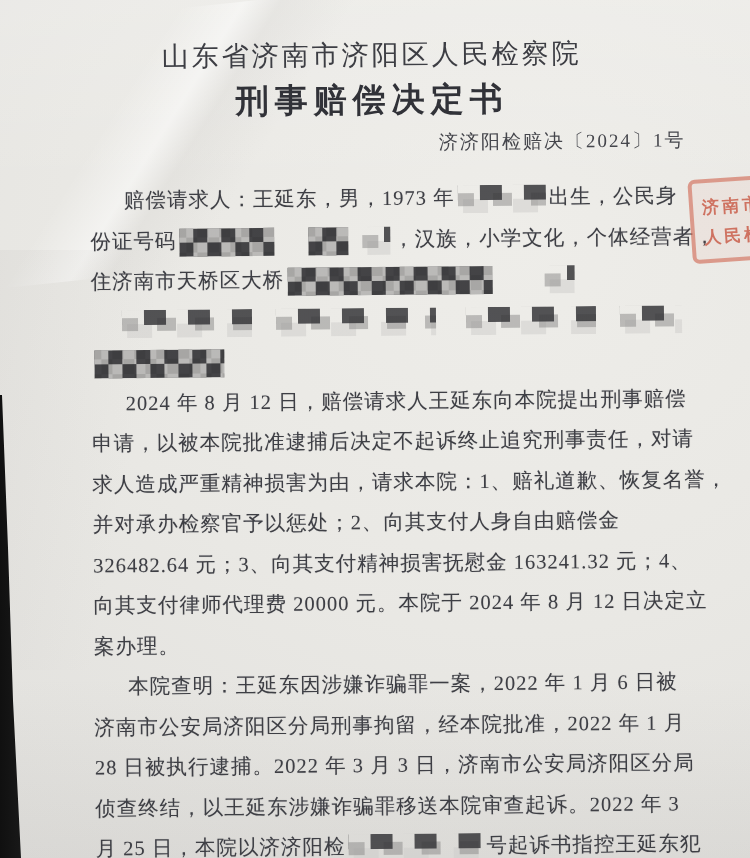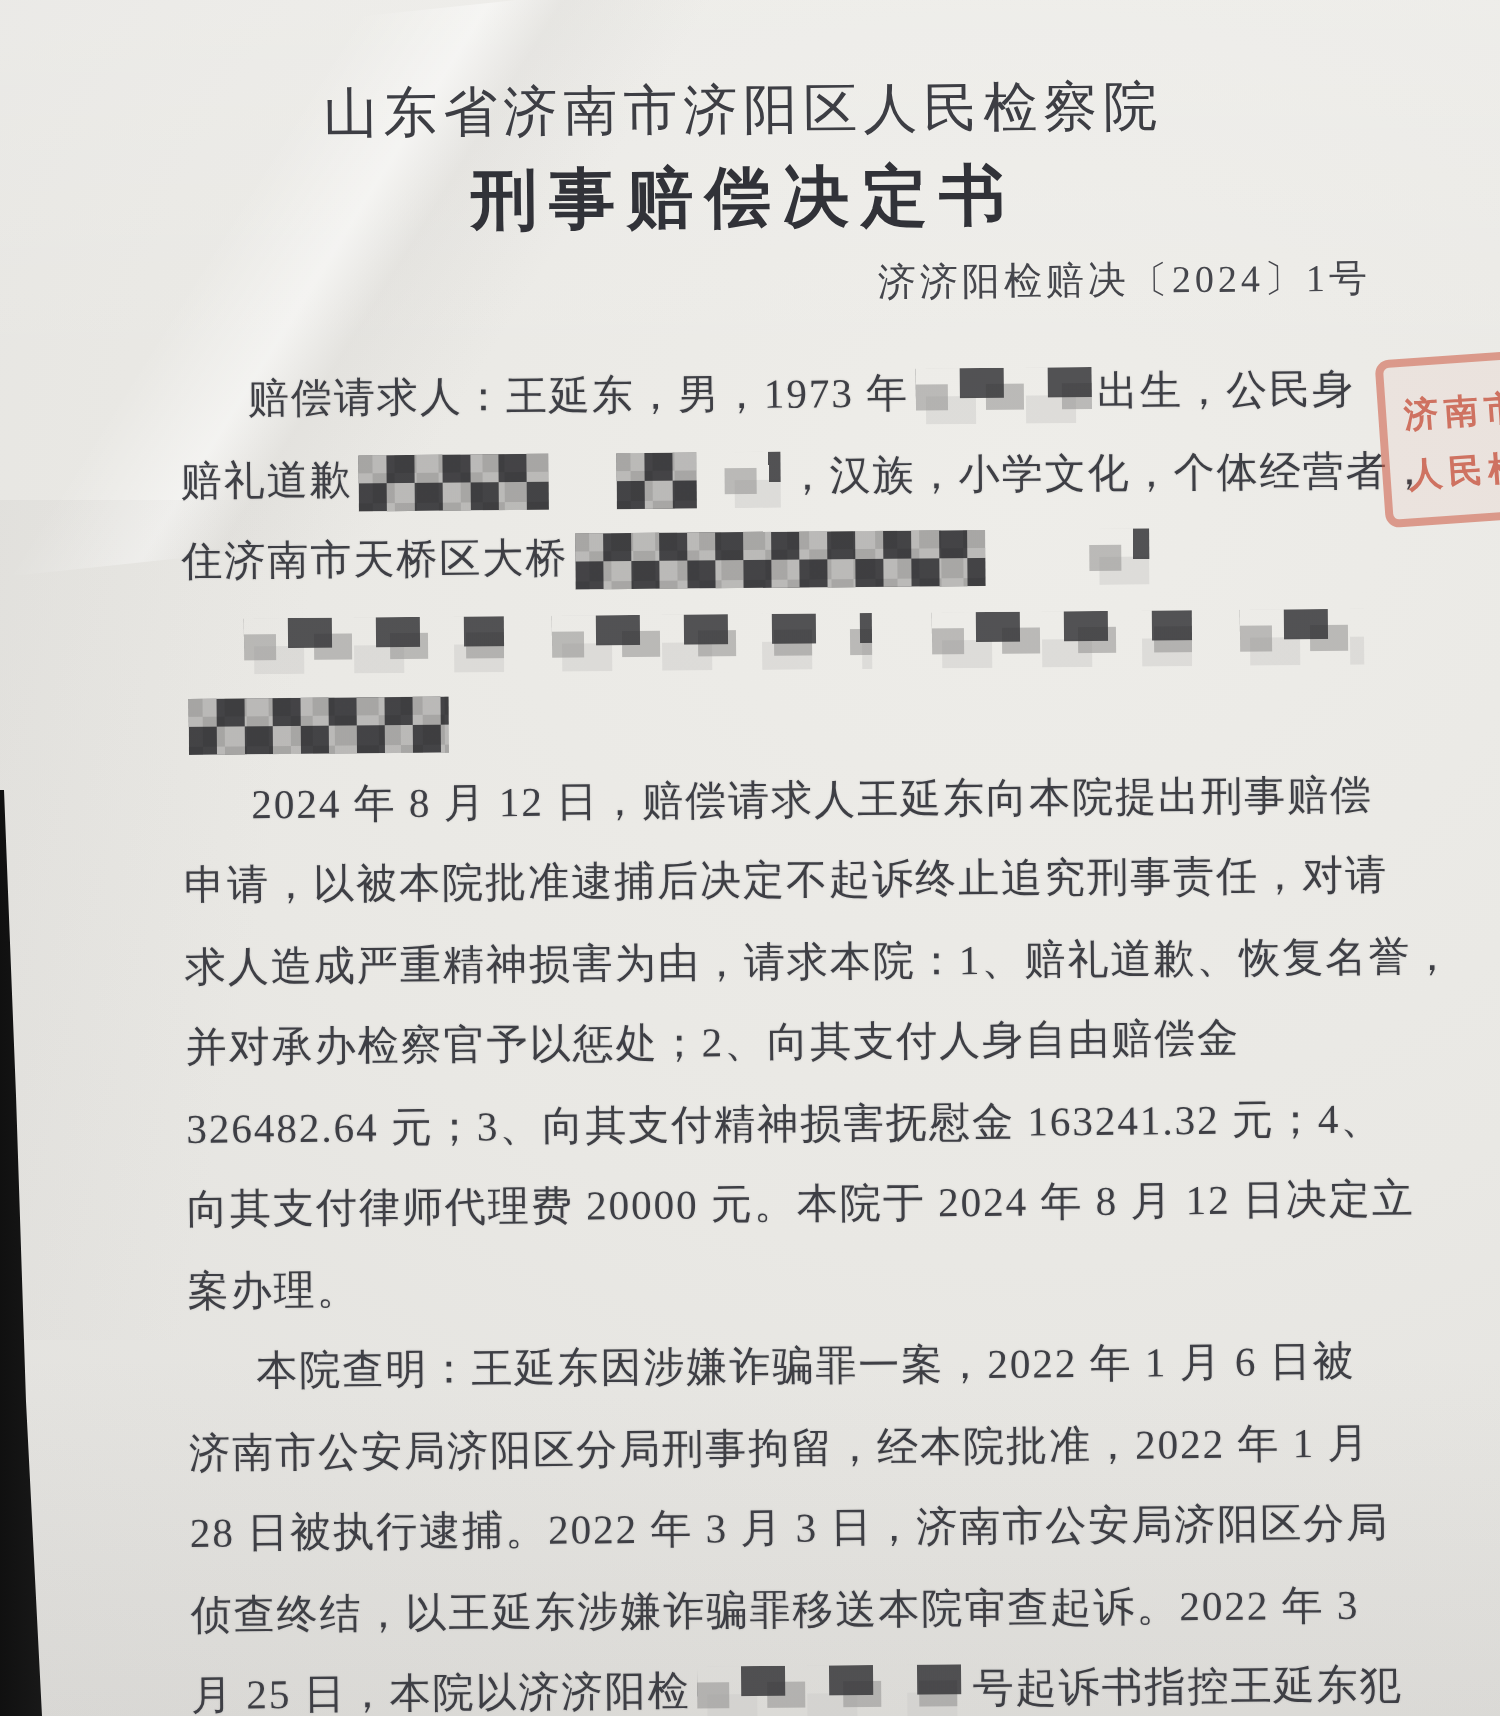--- a/index.html
+++ b/index.html
@@ -89,21 +89,21 @@
   <div class="crease-mid-left"></div>
   <div class="shade-bottom"></div>
   <div class="dark-edge"></div>
 
   <div class="content">
     <div class="issuer">山东省济南市济阳区人民检察院</div>
     <div class="doc-title">刑事赔偿决定书</div>
     <div class="doc-number">济济阳检赔决〔2024〕1号</div>
     <div class="body-text" id="doc-body">
         <div class="line indent"><span>赔偿请求人：王延东，男，1973 年</span><span class="mosaic sparse" style="width: 88px;"></span><span>出生，公民身</span></div>
-        <div class="line"><span>赔礼道歉</span><span class="mosaic" style="width: 95px;"></span><span class="gap" style="width: 28px;"></span><span class="mosaic" style="width: 40px;"></span><span class="gap" style="width: 8px;"></span><span class="mosaic sparse" style="width: 28px;"></span><span>，汉族，小学文化，个体经营者，</span></div>
+        <div class="line"><span>份证号码</span><span class="mosaic" style="width: 95px;"></span><span class="gap" style="width: 28px;"></span><span class="mosaic" style="width: 40px;"></span><span class="gap" style="width: 8px;"></span><span class="mosaic sparse" style="width: 28px;"></span><span>，汉族，小学文化，个体经营者，</span></div>
         <div class="line"><span>住济南市天桥区大桥</span><span class="mosaic" style="width: 205px;"></span><span class="gap" style="width: 46px;"></span><span class="mosaic sparse" style="width: 30px;"></span></div>
         <div class="line"><span class="gap" style="width: 28px;"></span><span class="mosaic sparse" style="width: 130px;"></span><span class="gap" style="width: 18px;"></span><span class="mosaic sparse" style="width: 160px;"></span><span class="gap" style="width: 24px;"></span><span class="mosaic sparse" style="width: 130px;"></span><span class="gap" style="width: 18px;"></span><span class="mosaic sparse" style="width: 62px;"></span></div>
         <div class="line"><span class="mosaic" style="width: 130px;"></span></div>
         <div class="line indent"><span>2024 年 8 月 12 日，赔偿请求人王延东向本院提出刑事赔偿</span></div>
         <div class="line"><span>申请，以被本院批准逮捕后决定不起诉终止追究刑事责任，对请</span></div>
         <div class="line"><span>求人造成严重精神损害为由，请求本院：1、赔礼道歉、恢复名誉，</span></div>
         <div class="line"><span>并对承办检察官予以惩处；2、向其支付人身自由赔偿金</span></div>
         <div class="line"><span>326482.64 元；3、向其支付精神损害抚慰金 163241.32 元；4、</span></div>
         <div class="line"><span>向其支付律师代理费 20000 元。本院于 2024 年 8 月 12 日决定立</span></div>
         <div class="line"><span>案办理。</span></div>

